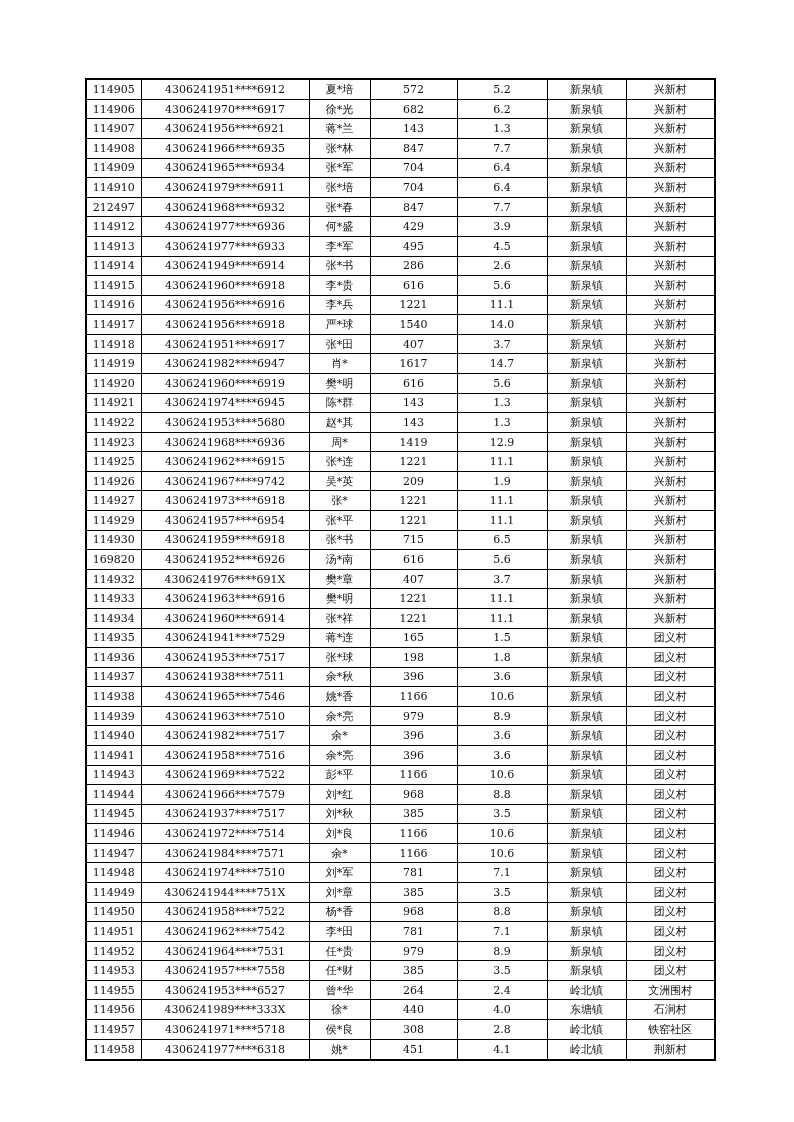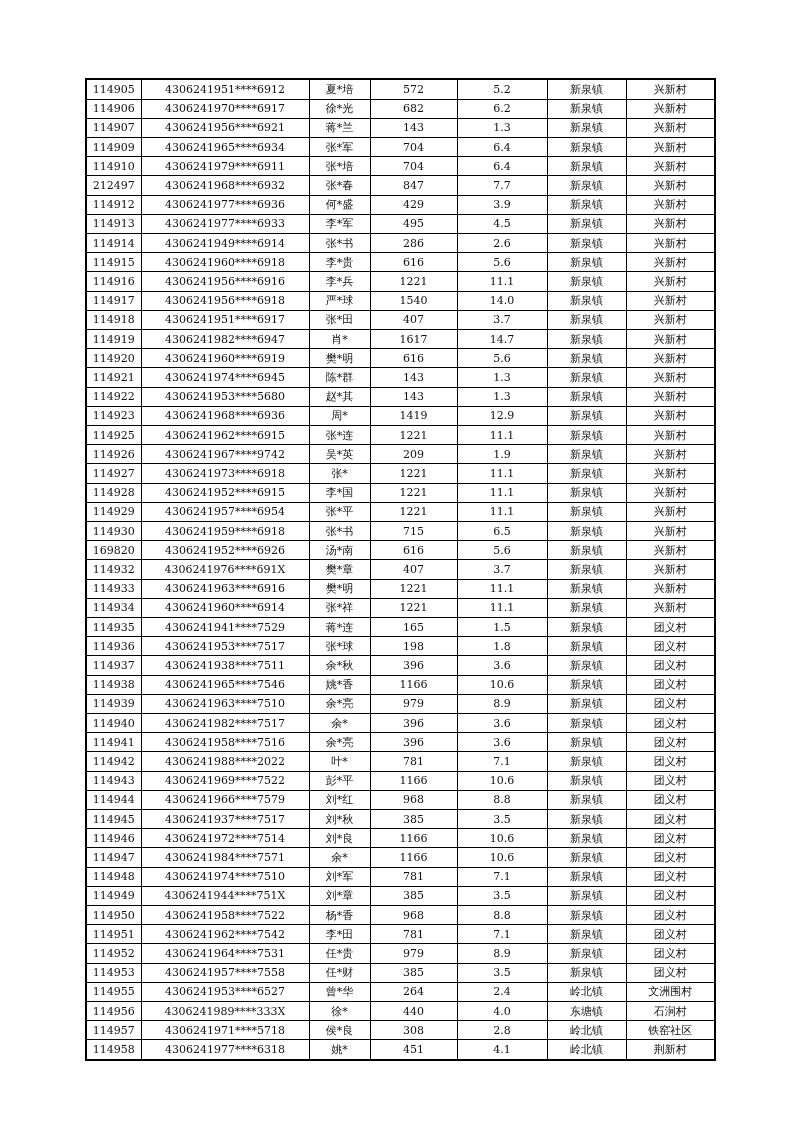--- a/index.html
+++ b/index.html
@@ -70,20 +70,29 @@
         <tr>
           <td>114907</td>
           <td>4306241956****6921</td>
           <td>蒋*兰</td>
           <td>143</td>
           <td>1.3</td>
           <td>新泉镇</td>
           <td>兴新村</td>
         </tr>
         <tr>
+          <td>114908</td>
+          <td>4306241966****6935</td>
+          <td>张*林</td>
+          <td>847</td>
+          <td>7.7</td>
+          <td>新泉镇</td>
+          <td>兴新村</td>
+        </tr>
+        <tr>
           <td>114909</td>
           <td>4306241965****6934</td>
           <td>张*军</td>
           <td>704</td>
           <td>6.4</td>
           <td>新泉镇</td>
           <td>兴新村</td>
         </tr>
         <tr>
           <td>114910</td>
@@ -232,29 +241,20 @@
         <tr>
           <td>114927</td>
           <td>4306241973****6918</td>
           <td>张*</td>
           <td>1221</td>
           <td>11.1</td>
           <td>新泉镇</td>
           <td>兴新村</td>
         </tr>
         <tr>
-          <td>114928</td>
-          <td>4306241952****6915</td>
-          <td>李*国</td>
-          <td>1221</td>
-          <td>11.1</td>
-          <td>新泉镇</td>
-          <td>兴新村</td>
-        </tr>
-        <tr>
           <td>114929</td>
           <td>4306241957****6954</td>
           <td>张*平</td>
           <td>1221</td>
           <td>11.1</td>
           <td>新泉镇</td>
           <td>兴新村</td>
         </tr>
         <tr>
           <td>114930</td>
@@ -354,29 +354,20 @@
           <td>3.6</td>
           <td>新泉镇</td>
           <td>团义村</td>
         </tr>
         <tr>
           <td>114941</td>
           <td>4306241958****7516</td>
           <td>余*亮</td>
           <td>396</td>
           <td>3.6</td>
-          <td>新泉镇</td>
-          <td>团义村</td>
-        </tr>
-        <tr>
-          <td>114942</td>
-          <td>4306241988****2022</td>
-          <td>叶*</td>
-          <td>781</td>
-          <td>7.1</td>
           <td>新泉镇</td>
           <td>团义村</td>
         </tr>
         <tr>
           <td>114943</td>
           <td>4306241969****7522</td>
           <td>彭*平</td>
           <td>1166</td>
           <td>10.6</td>
           <td>新泉镇</td>

